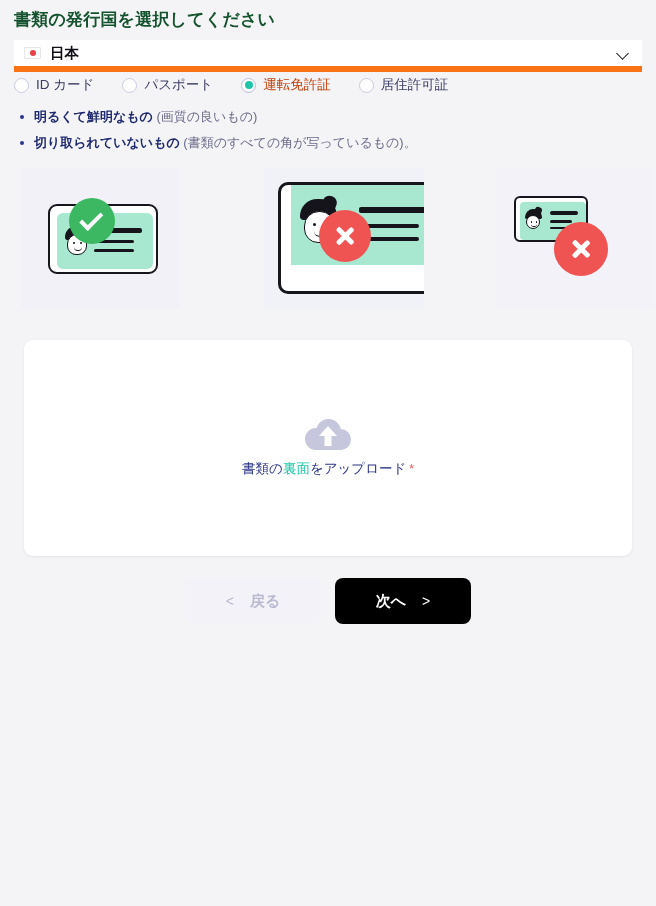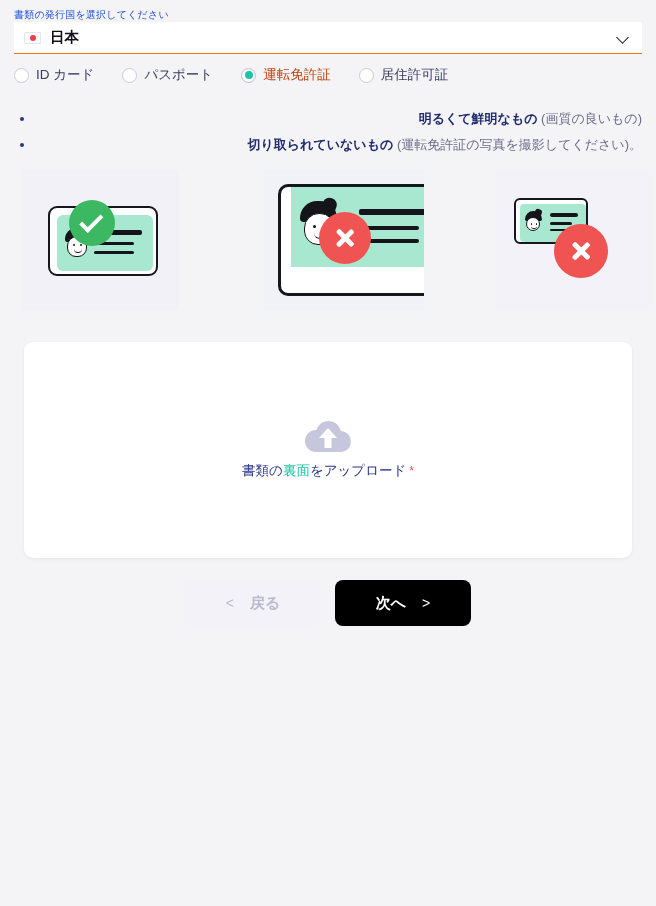--- a/index.html
+++ b/index.html
@@ -19,33 +19,34 @@
 
   .page {
     width: 656px;
     height: 906px;
     padding: 0 14px;
     position: relative;
   }
 
   
   .section-title {
-    font-size: 10px;
-    font-weight: normal;
-    color: #1d4ed8;
+    font-size: 17px;
+    font-weight: bold;
+    color: #14532d;
     letter-spacing: .2px;
   }
   #country-title { padding-top: 8px; }
   #doctype-title { padding-top: 20px; }
 
   
   .select-wrap {
+    margin-top: 9px;
     height: 32px;
     background: #ffffff;
-    border-bottom: 1px solid #f97316;
+    border-bottom: 6px solid #f97316;
     display: flex;
     align-items: center;
     padding: 0 12px 0 10px;
     position: relative;
     cursor: pointer;
   }
   .flag {
     width: 17px;
     height: 12px;
     background: #fdfdfd;
@@ -81,21 +82,21 @@
     width: 8px; height: 8px;
     border-right: 1.8px solid #15151c;
     border-bottom: 1.8px solid #15151c;
     transform: rotate(45deg);
   }
 
   
   .radio-row {
     display: flex;
     align-items: center;
-    margin-top: 12px;
+    margin-top: 4px;
     gap: 0;
   }
   .radio-item {
     display: flex;
     align-items: center;
     cursor: pointer;
     margin-right: 28px;
   }
   .radio-dot {
     width: 15px; height: 15px;
@@ -125,23 +126,22 @@
 
   
   .para {
     margin-top: 19px;
     font-size: 14px;
     line-height: 1.52;
     color: #26263f;
     max-width: 622px;
   }
   .bullets {
-    margin-top: 26px;
+    margin-top: 14px;
     list-style: none;
-    text-align: right;
   }
   .bullets li {
     position: relative;
     padding-left: 20px;
     margin-bottom: 8px;
     font-size: 13px;
     color: #6b6b8a;
   }
   .bullets li::before {
     content: "";
@@ -539,21 +539,21 @@
       <span class="radio-label">居住許可証</span>
     </label>
   </div>
 
 
   <ul class="bullets">
     <li>
       <strong>明るくて鮮明なもの</strong><span> (画質の良いもの)</span>
     </li>
     <li>
-      <strong>切り取られていないもの</strong><span> (運転免許証の写真を撮影してください)。</span>
+      <strong>切り取られていないもの</strong><span> (書類のすべての角が写っているもの)。</span>
     </li>
   </ul>
 
   <div class="illus-row">
 
     <div class="illus" id="illus-good">
       <div class="card-good">
         <div class="inner"></div>
         <div class="face">
           <span class="hair"></span>

